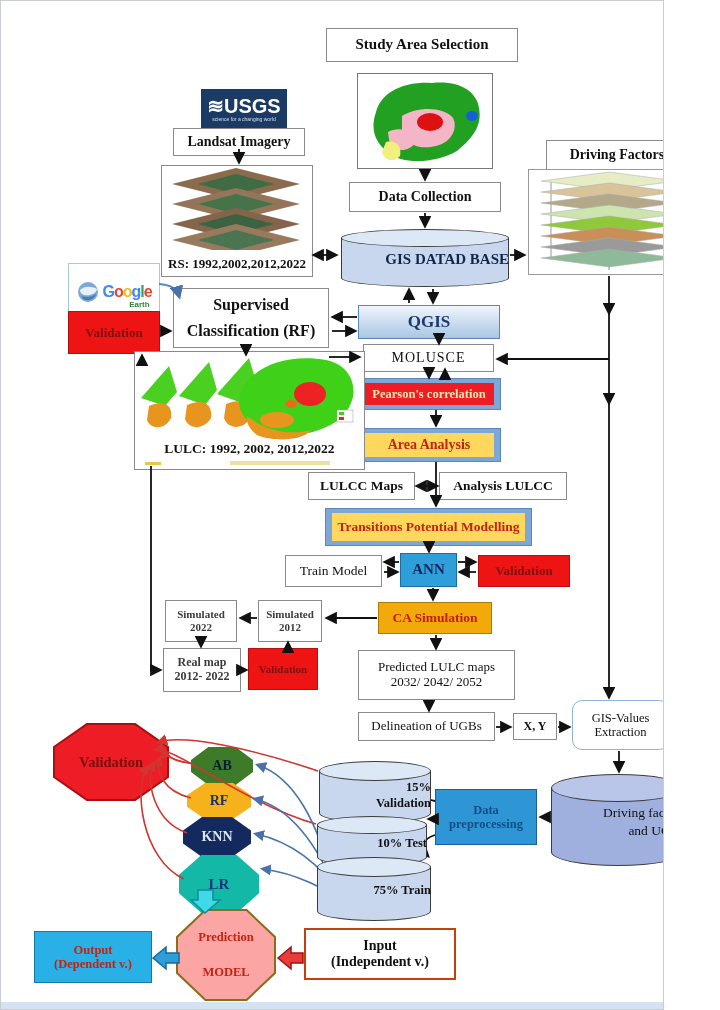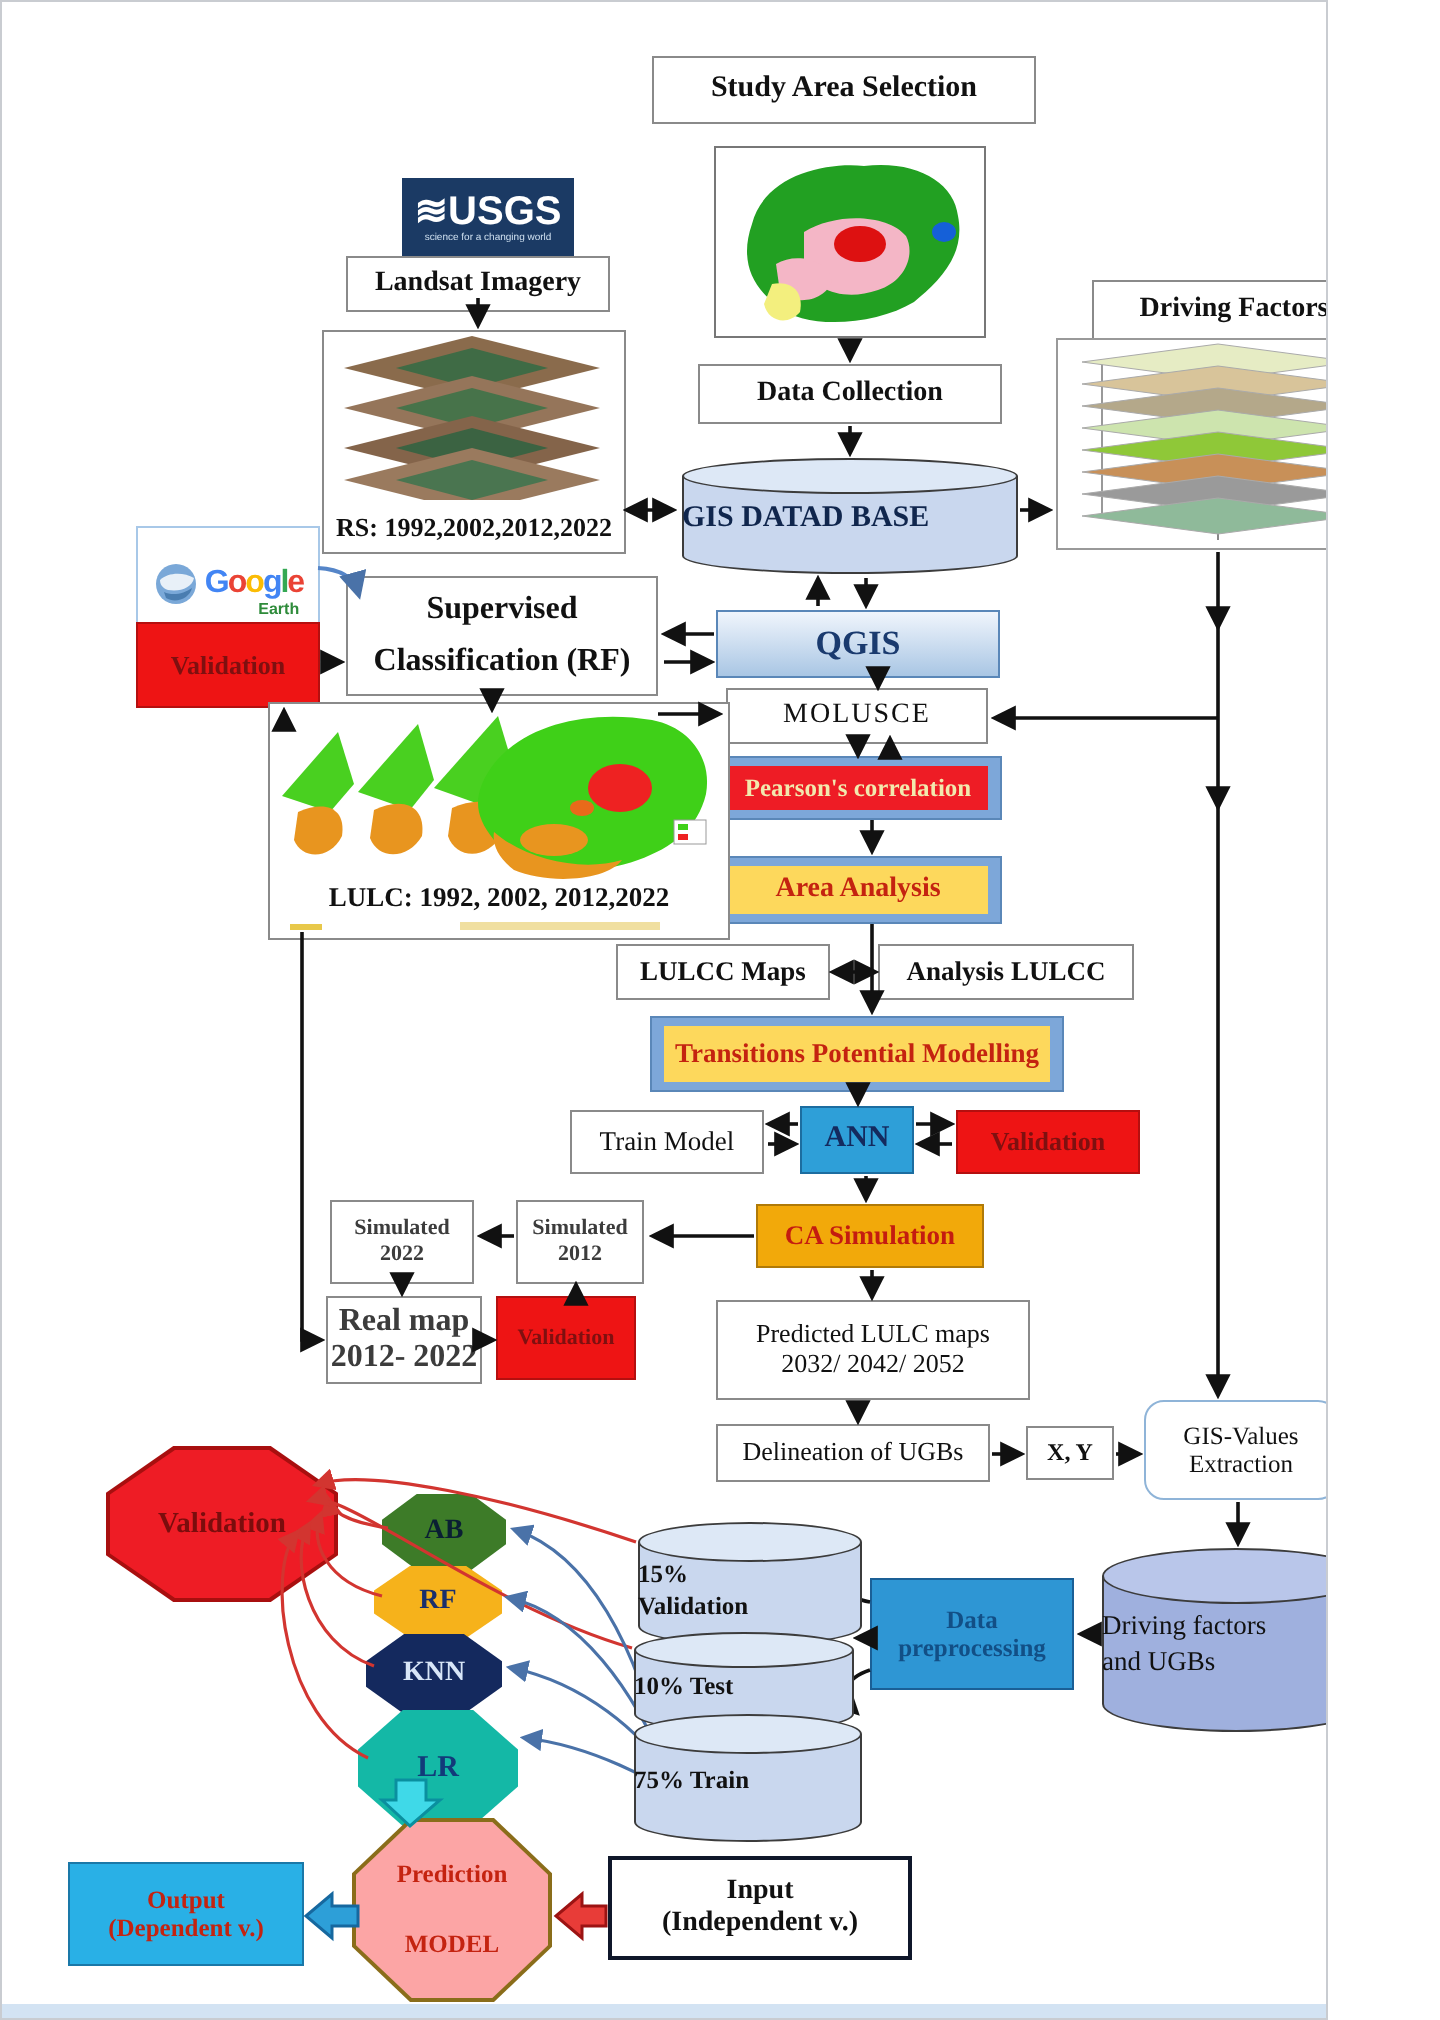--- a/index.html
+++ b/index.html
@@ -10,21 +10,21 @@
   .imgbox{position:absolute;background:#fff;border:1.5px solid #777;box-sizing:border-box;overflow:hidden;}
   
   .bluepanel{position:absolute;background:#7da7d9;border:1.5px solid #5a87b8;box-sizing:border-box;padding:4px 6px;display:flex;}
   .inner-red{flex:1;background:#ee1c25;color:#f2e9ae;display:flex;align-items:center;justify-content:center;font-weight:bold;}
   .inner-yellow{flex:1;background:#fdd85c;color:#c42310;display:flex;align-items:center;justify-content:center;font-weight:bold;}
   .redbox{position:absolute;background:#ee1414;border:1px solid #b50f0f;color:#7e1010;display:flex;align-items:center;justify-content:center;font-weight:bold;box-sizing:border-box;text-align:center;}
   
   .cyl{position:absolute;}
   .cyl .c-bot,.cyl .c-top{position:absolute;left:0;right:0;border-radius:50%;border:1.5px solid #3c3c3c;box-sizing:border-box;}
   .cyl .c-body{position:absolute;left:0;right:0;border-left:1.5px solid #3c3c3c;border-right:1.5px solid #3c3c3c;box-sizing:border-box;}
-  .cyl .c-text{position:absolute;left:0;right:0;text-align:left;font-weight:bold;}
+  .cyl .c-text{position:absolute;left:0;right:0;text-align:right;font-weight:bold;}
   .cyl-blue .c-top{background:#dde8f6;}
   .cyl-blue .c-body,.cyl-blue .c-bot{background:#c9d7ee;}
   .cyl-purple .c-top{background:#b9c6ea;}
   .cyl-purple .c-body,.cyl-purple .c-bot{background:#9fb0de;}
   
   .oct{clip-path:polygon(29% 0,71% 0,100% 30%,100% 70%,71% 100%,29% 100%,0 70%,0 30%);}
   .oct-outer{position:absolute;}
   .oct-inner{position:absolute;inset:2px;display:flex;align-items:center;justify-content:center;flex-direction:column;text-align:center;font-weight:bold;}
   .model{position:absolute;clip-path:polygon(28% 0,72% 0,100% 34%,100% 66%,72% 100%,28% 100%,0 66%,0 34%);display:flex;align-items:center;justify-content:center;font-weight:bold;font-family:"Liberation Serif",serif;}
   #svgmaps svg, .imgbox svg{display:block;}
@@ -211,21 +211,21 @@
     </div>
 
   <div class="box col thin" style="left:164px;top:599px;width:72px;height:42px;font-size:11px;color:#3c3c3c;font-weight:600;">
     <span>Simulated</span>
     <span>2022</span>
   </div>
   <div class="box col thin" style="left:257px;top:599px;width:64px;height:42px;font-size:11px;color:#3c3c3c;font-weight:600;">
     <span>Simulated</span>
     <span>2012</span>
   </div>
-  <div class="box col thin" style="left:162px;top:647px;width:78px;height:44px;font-size:16px;color:#3c3c3c;font-weight:600;">
+  <div class="box col thin" style="left:162px;top:647px;width:78px;height:44px;font-size:12px;color:#3c3c3c;font-weight:600;">
     <span>Real map</span>
     <span>2012- 2022</span>
   </div>
   <div class="redbox" style="left:247px;top:647px;width:70px;height:42px;font-size:11px;">
       <span>Validation</span>
     </div>
 
   <div class="box col" style="left:357px;top:649px;width:157px;height:50px;font-size:13px;font-weight:normal;">
     <span>Predicted LULC maps</span>
     <span>2032/ 2042/ 2052</span>
@@ -298,21 +298,21 @@
       </div>
   </div>
 
   <div class="oct-outer oct" style="left:175px;top:908px;width:100px;height:92px;background:#8a6d1a;">
     <div class="oct-inner oct" style="background:#fca5a5;color:#c42310;font-size:12.5px;justify-content:space-evenly;padding:0 0;">
       <span>Prediction</span>
       <span>MODEL</span>
     </div>
   </div>
 
-  <div class="box col" style="left:303px;top:927px;width:152px;height:52px;border:2px solid #0f172a;font-size:14px;">
+  <div class="box col" style="left:303px;top:927px;width:152px;height:52px;border:2px solid #c2410c;font-size:14px;">
     <span>Input</span>
     <span>(Independent v.)</span>
   </div>
   <div class="box col" style="left:33px;top:930px;width:118px;height:52px;background:#29b0e6;border-color:#1a78a8;color:#c42310;font-size:12.5px;">
     <span>Output</span>
     <span>(Dependent v.)</span>
   </div>
 
   <svg id="arrows" width="720" height="1010" viewBox="0 0 720 1010">
     <defs>

